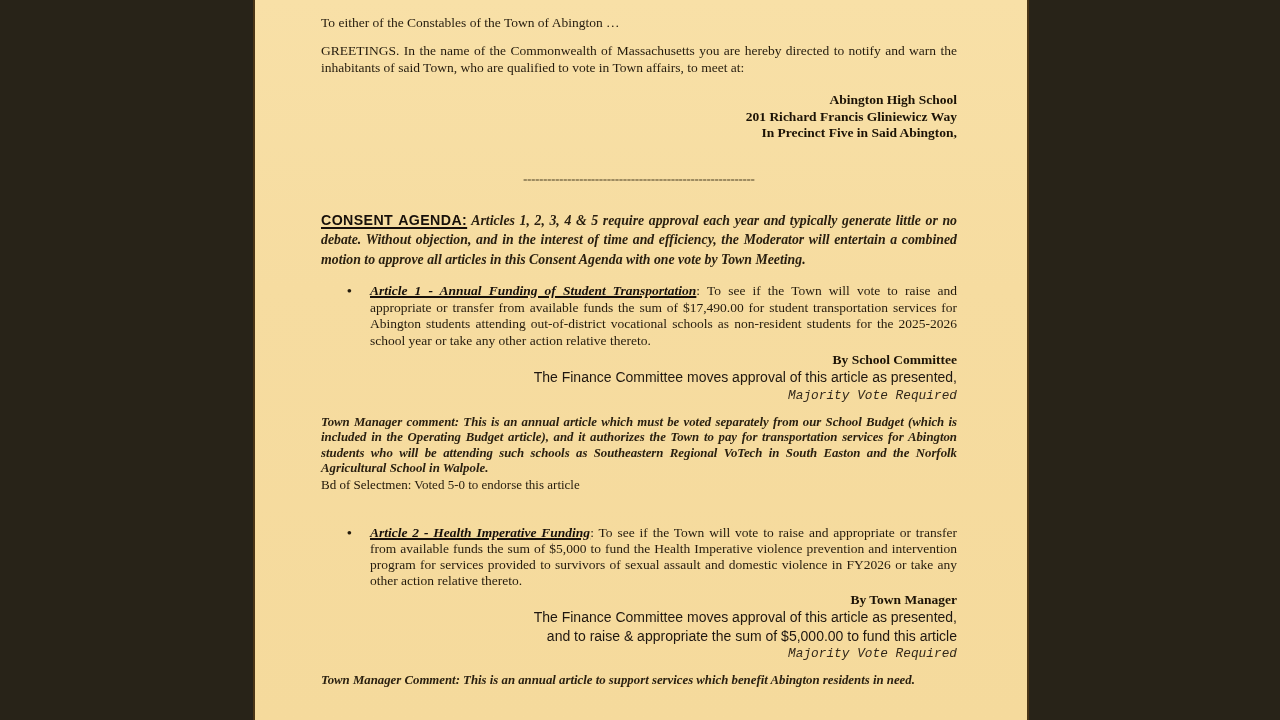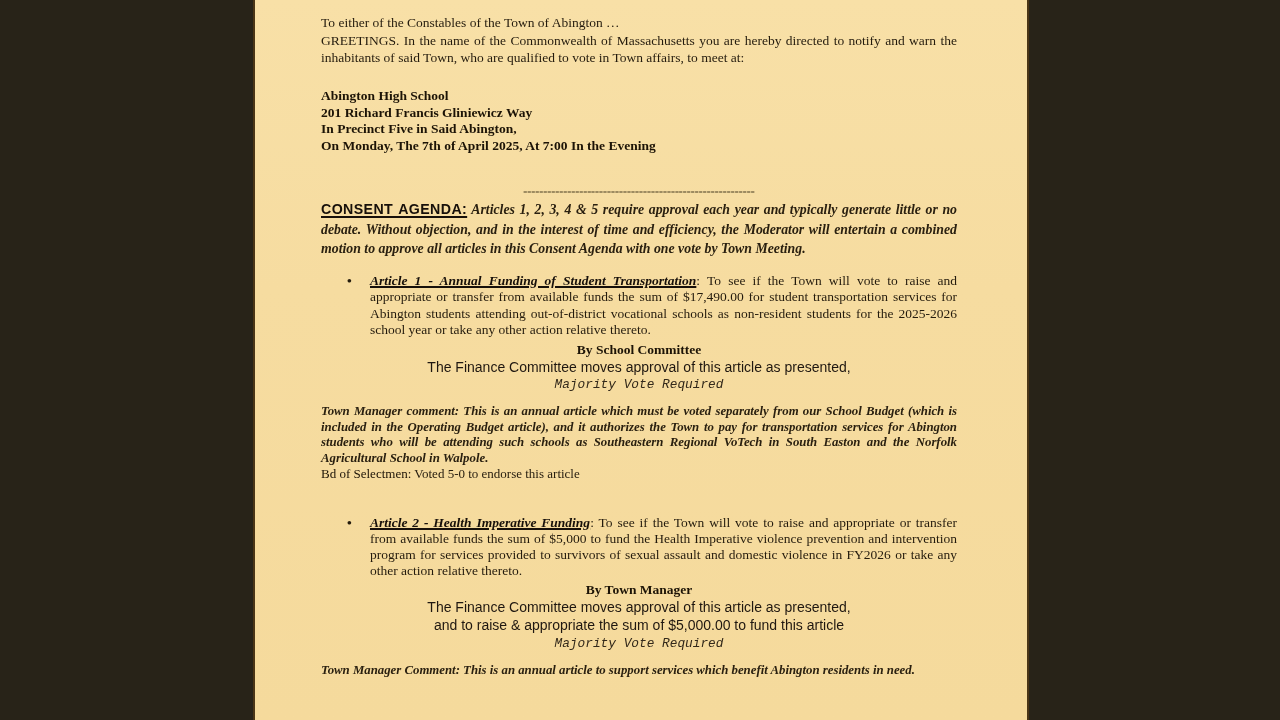--- a/index.html
+++ b/index.html
@@ -24,40 +24,40 @@
     border-right: 2px solid #4a3516;
     color: #241b0d;
     overflow: hidden;
   }
   .content {
     padding: 14px 70px 0 66px; 
     font-size: 13.5px;
     line-height: 17px;
   }
   .salutation { margin-top: 0; }
-  .greetings  { margin-top: 1px; text-align: justify; }
+  .greetings  { margin-top: 11px; text-align: justify; }
   .venue {
-    margin-top: 22px;
-    text-align: left;
+    margin-top: 16px;
+    text-align: right;
     font-weight: bold;
     line-height: 16.5px;
     color: #1c1306;
   }
   .separator {
     margin-top: 34px;
     text-align: center;
     font-size: 7px;
     font-weight: bold;
     letter-spacing: 0px;
     color: #473d22;
     line-height: 8px;
     user-select: none;
   }
   .consent {
-    margin-top: 4px;
+    margin-top: 27px;
     text-align: justify;
     line-height: 19.5px;
     font-size: 13.8px;
   }
   .consent-heading {
     font-family: "Liberation Sans", sans-serif;
     font-weight: 800;
     font-style: normal;
     font-size: 14.2px;
     letter-spacing: 0.4px;
@@ -84,21 +84,21 @@
     left: 26px; top: 0;
     font-weight: bold;
   }
   .article-title {
     font-weight: bold;
     font-style: italic;
     text-decoration: underline;
     text-decoration-thickness: 1.5px;
     color: #17100a;
   }
-  .centerline { text-align: center; }
+  .centerline { text-align: right; }
   .by-line {
     margin-top: 2px;
     font-weight: bold;
     line-height: 17px;
     color: #1c1306;
   }
   .motion-line {
     font-family: "Liberation Sans", sans-serif;
     font-weight: normal;
     font-size: 14px;
@@ -138,21 +138,20 @@
     <div class="content">
 
       <p class="salutation">To either of the Constables of the Town of Abington …</p>
 
       <p class="greetings">GREETINGS.  In the name of the Commonwealth of Massachusetts you are hereby directed to notify and warn the inhabitants of said Town, who are qualified to vote in Town affairs, to meet at:</p>
 
       <div class="venue">
         <div>Abington High School</div>
         <div>201 Richard Francis Gliniewicz Way</div>
         <div>In Precinct Five in Said Abington,</div>
-        <div>On Monday, The 7th of April 2025, At 7:00 In the Evening</div>
       </div>
 
       <div class="separator">==========================================================</div>
 
       <p class="consent">
         <span class="consent-heading">CONSENT AGENDA:</span><span class="consent-body"> Articles 1, 2, 3, 4 &amp; 5 require approval each year and typically generate little or no debate. Without objection, and in the interest of time and efficiency, the Moderator will entertain a combined motion to approve all articles in this Consent Agenda with one vote by Town Meeting.</span>
       </p>
 
       <div class="article">
         <span class="bullet">•</span>

